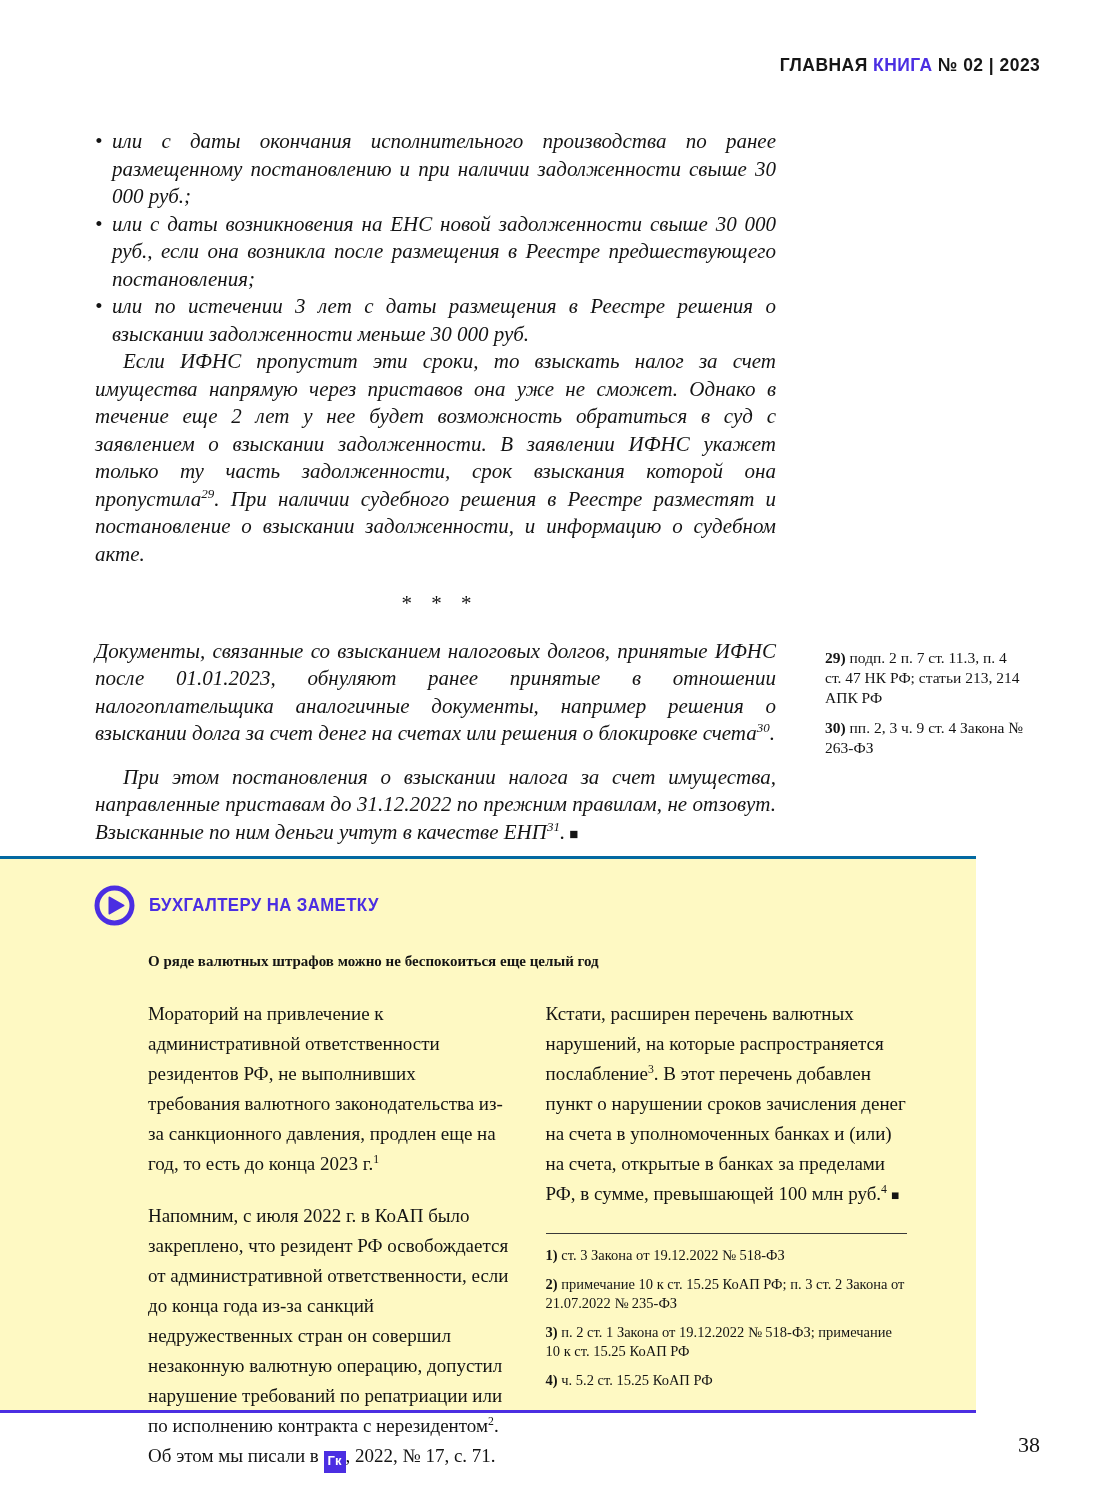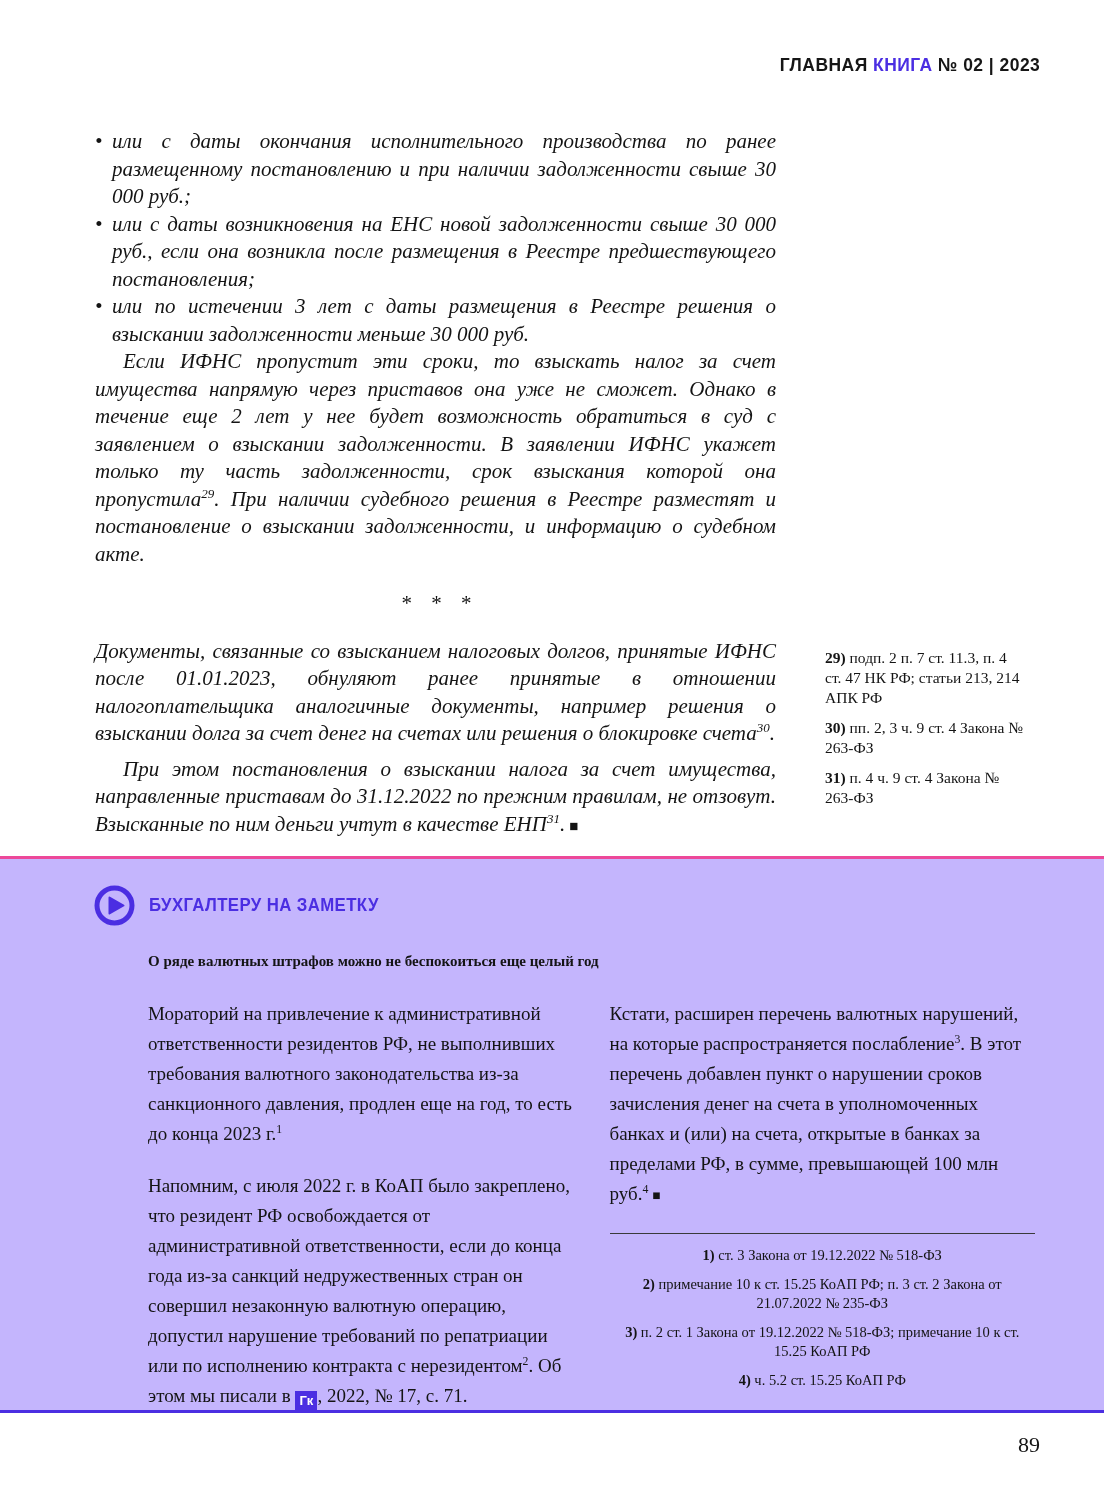--- a/index.html
+++ b/index.html
@@ -48,21 +48,21 @@
     padding-left: 17px;
   }
   .bullet-list li::before {
     content: "\2022";
     position: absolute;
     left: 0;
     top: 0;
   }
   .article-text p { margin: 0; }
   .article-text p.indent { text-indent: 28px; }
-  .article-text p + p { margin-top: 8px; }
+  .article-text p + p { margin-top: 16px; }
   .stars {
     text-align: center;
     letter-spacing: 7px;
     font-size: 21px;
     margin: 22px 0 20px 0;
     text-indent: 7px;
   }
   sup {
     font-size: 0.62em;
     line-height: 0;
@@ -84,24 +84,24 @@
     text-align: left;
   }
   .sidenote { margin-bottom: 10px; }
   .sidenote b { font-weight: 700; margin-top: 8px; }
 
   
   .notebox {
     position: absolute;
     left: 0;
     top: 856px;
-    width: 1104px;
+    width: 976px;
     height: 557px;
-    background: #c4b5fd;
-    border-top: 3px solid #ec4899;
+    background: #fef9c3;
+    border-top: 3px solid #0369a1;
     border-bottom: 3px solid #4b2ee2;
   }
   .kicker-row {
     display: flex;
     align-items: center;
     padding: 25px 0 0 93px;
   }
   .play-icon { width: 43px; height: 43px; display: inline-block; }
   .kicker {
     font-family: "Liberation Sans", "DejaVu Sans", sans-serif;
@@ -145,21 +145,21 @@
     border-radius: 0;
     vertical-align: -3px;
   }
   .footnotes {
     margin-top: 22px;
     border-top: 1px solid #3a3a3a;
     padding-top: 12px;
     font-size: 14.5px;
     line-height: 19.5px;
   }
-  .footnote { margin-bottom: 9px; text-align: center; }
+  .footnote { margin-bottom: 9px; }
   .footnote b { font-weight: 700; }
 
   
   .page-number {
     position: absolute;
     top: 1432px;
     right: 64px;
     font-size: 22px;
     color: #141414;
   }
@@ -189,24 +189,20 @@
 
   <aside class="sidenotes">
     <div class="sidenote">
       <b>29)</b>
       <span>подп. 2 п. 7 ст. 11.3, п. 4 ст. 47 НК РФ; статьи 213, 214 АПК РФ</span>
     </div>
     <div class="sidenote">
       <b>30)</b>
       <span>пп. 2, 3 ч. 9 ст. 4 Закона № 263-ФЗ</span>
     </div>
-    <div class="sidenote">
-      <b>31)</b>
-      <span>п. 4 ч. 9 ст. 4 Закона № 263-ФЗ</span>
-    </div>
   </aside>
 
   <section class="notebox">
     <div class="kicker-row">
       <span class="play-icon">
         <svg width="43" height="43" viewBox="0 0 43 43">
           <circle cx="21.5" cy="21.5" r="17.5" fill="none" stroke="#4b2ee2" stroke-width="5"></circle>
           <path d="M16.5 13.5 L30.5 21.5 L16.5 29.5 Z" fill="#4b2ee2" stroke="#4b2ee2" stroke-width="2" stroke-linejoin="round"></path>
         </svg>
       </span>
@@ -235,15 +231,15 @@
           </div>
           <div class="footnote">
             <b>4)</b>
             <span>ч. 5.2 ст. 15.25 КоАП РФ</span>
           </div>
         </div>
       </div>
     </div>
   </section>
 
-  <div class="page-number">89</div>
+  <div class="page-number">38</div>
 
 </div>
 
 </body></html>

